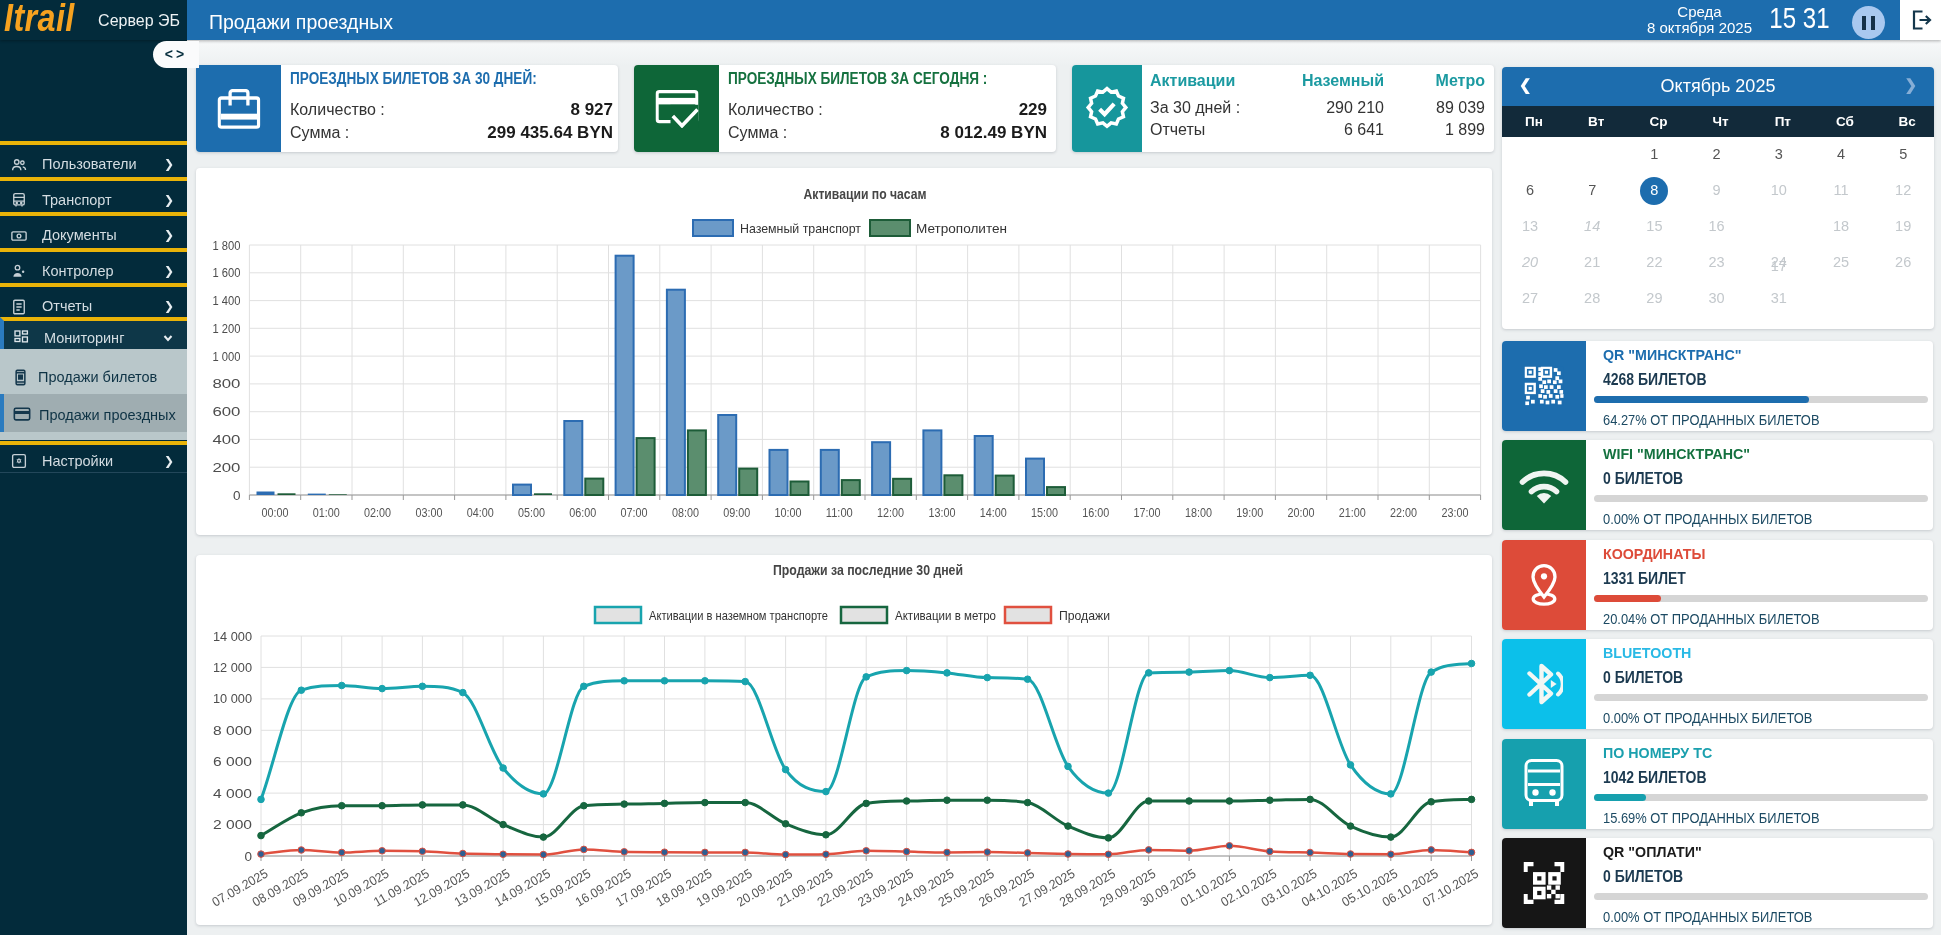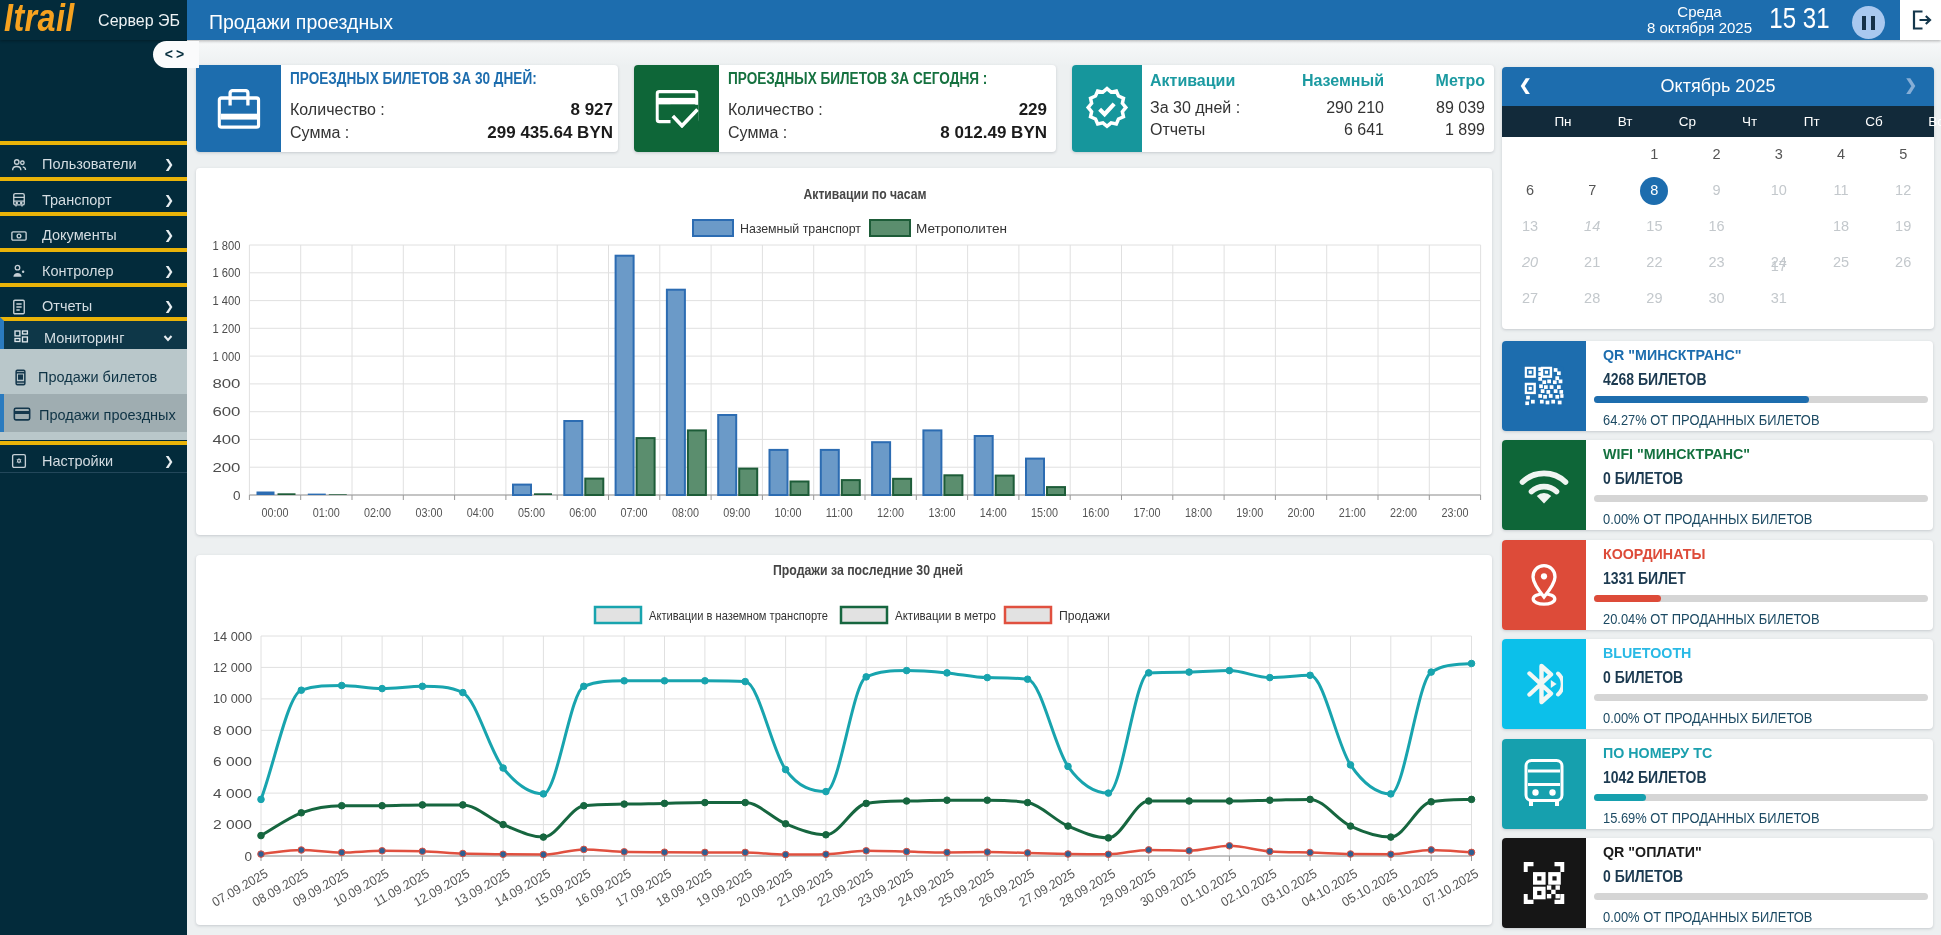--- a/index.html
+++ b/index.html
@@ -38,21 +38,21 @@
 .tcount { position:absolute; left:101px; top:29.5px; font-size:16px; font-weight:bold; color:#1c3a50; white-space:nowrap; transform:scaleX(0.875); transform-origin:0 50%; }
 .track { position:absolute; left:92px; top:55px; width:334px; height:7px; border-radius:3.5px; background:#d5d5d5; }
 .fill { position:absolute; left:0; top:0; height:7px; border-radius:3.5px; }
 .tpct { position:absolute; left:101px; top:69.5px; font-size:15px; color:#1c4a63; white-space:nowrap; transform:scaleX(0.86); transform-origin:0 50%; }
 #calendar { position:absolute; left:1502px; top:67px; width:432px; height:262px; background:#fff; border-radius:4px; box-shadow:0 1px 3px rgba(60,70,80,0.22); }
 #calhead { position:absolute; left:0; top:0; width:432px; height:39px; background:#1d6dae; border-radius:4px 4px 0 0; color:#fff; }
 #calhead .mon { position:absolute; width:432px; text-align:center; top:9px; font-size:18px; }
 #calhead .pv { position:absolute; left:17px; top:9px; font-size:15px; font-weight:bold; }
 #calhead .nx { position:absolute; right:17px; top:9px; font-size:15px; font-weight:bold; color:#86aed6; }
 #caldays { position:absolute; left:0; top:39px; width:432px; height:31px; background:#122a3a; }
-#caldays span { position:absolute; top:8px; width:62px; text-align:center; color:#fff; font-size:13.5px; font-weight:normal;margin-left:29px; }
+#caldays span { position:absolute; top:8px; width:62px; text-align:center; color:#fff; font-size:13.5px; font-weight:bold; }
 .cd { position:absolute; width:62px; text-align:center; font-size:14.5px; color:#555; }
 .cd.off { color:#c3c8cc; }
 .cd.sel { color:#fff; }
 #selcirc { position:absolute; border-radius:50%; background:#1d6dae; width:28px; height:28px; }
 </style>
 </head>
 <body>
 <div id="topbar">
   <div id="dateblock">Среда<br>8 октября 2025</div>
   <div id="clock">15 31</div>

